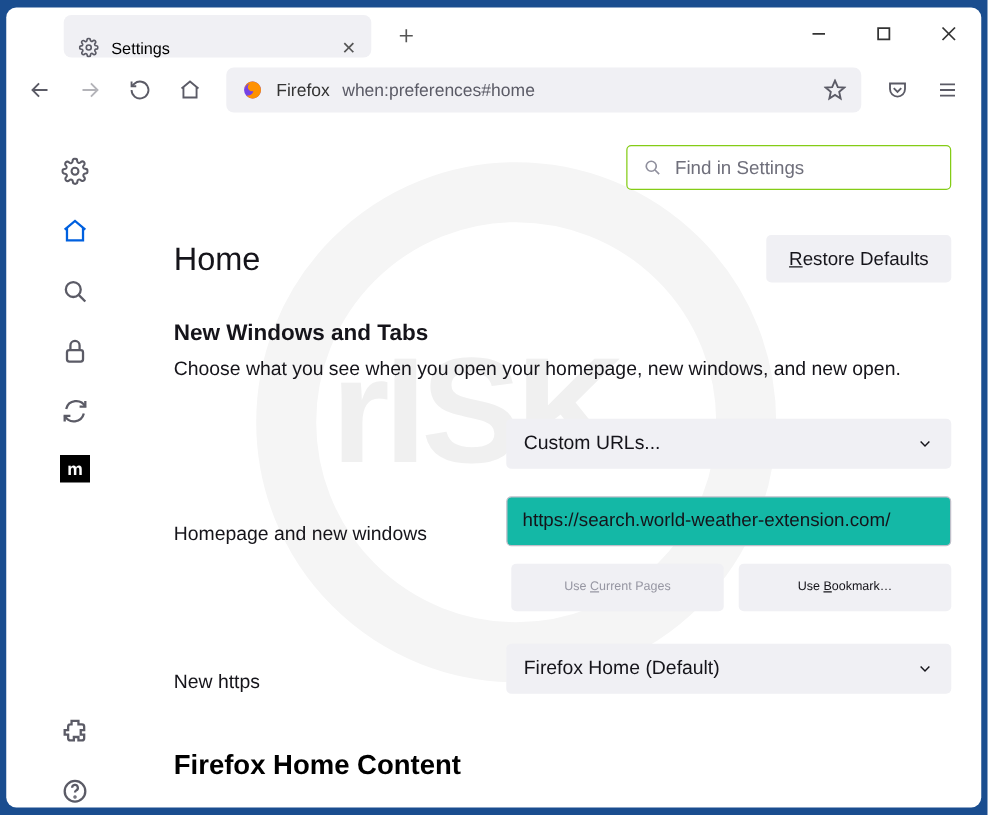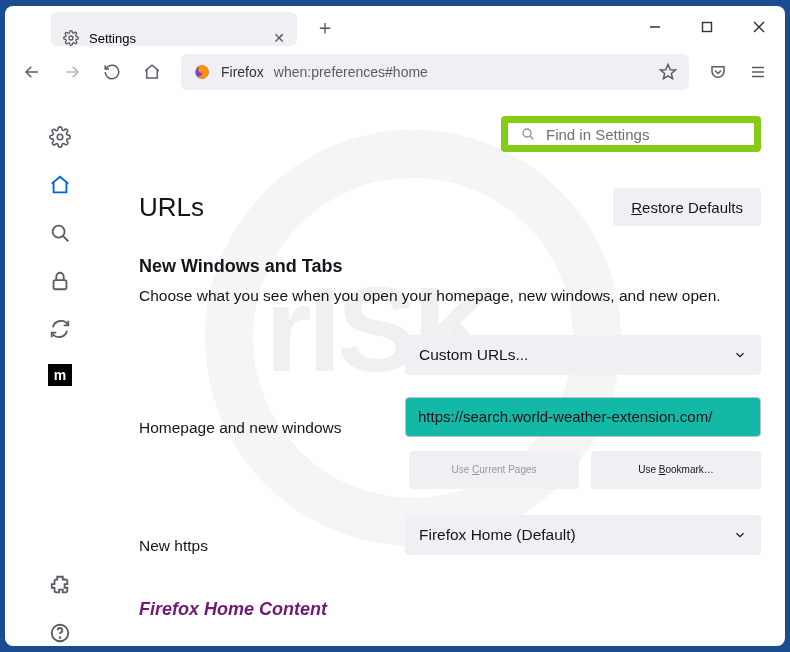--- a/index.html
+++ b/index.html
@@ -26,36 +26,36 @@
 
   .content { flex: 1; display: flex; z-index: 1; position: relative; }
   .sidebar { width: 110px; display: flex; flex-direction: column; align-items: center; padding-top: 28px; gap: 22px; }
   .side-ic { width: 26px; height: 26px; display:flex; align-items:center; justify-content:center; color: #5b5b66; }
   .side-ic.active { color: #0060df; }
   .side-ic.m { background:#000; color:#fff; width:24px; height:22px; font-weight:700; font-size:14px; display:flex; align-items:center; justify-content:center; }
   .side-spacer { flex: 1; }
 
   .main { flex: 1; padding: 20px 24px 0 24px; position: relative; }
   .searchrow { display: flex; justify-content: flex-end; }
-  .settingsearch { display: flex; align-items: center; gap: 10px; width: 260px; height: 36px; border: 7px solid #84cc16; border-radius: 4px; padding: 0 12px; color: #6f6f7b; font-size: 15px; background:#fff; }
+  .settingsearch { display: flex; align-items: center; gap: 10px; width: 260px; height: 36px; border: 1px solid #84cc16; border-radius: 4px; padding: 0 12px; color: #6f6f7b; font-size: 15px; background:#fff; }
   .headrow { display: flex; align-items: center; margin-top: 36px; }
   .h1 { font-size: 26px; font-weight: 500; color: #15141a; }
   .restore { margin-left: auto; background: #f0f0f4; border: none; border-radius: 4px; height: 38px; padding: 0 18px; font-size: 15px; color: #15141a; }
   .restore u, .btn u { text-decoration: underline; }
   .h2 { font-size: 18px; font-weight: 600; margin-top: 30px; color: #15141a; }
   .desc { font-size: 15.5px; color: #15141a; margin-top: 8px; line-height: 1.4; }
 
   .formrow { display: flex; align-items: flex-end; margin-top: 22px; gap: 18px; }
   .lbl { width: 248px; font-size: 15.5px; color: #15141a; }
   .select { flex: 1; background: #f0f0f4; border-radius: 4px; height: 40px; padding: 0 14px; display: flex; align-items: center; justify-content: space-between; font-size: 15.5px; color: #15141a; }
   .txtinput { flex: 1; border: 1px solid #bfbfc9; border-radius: 4px; height: 40px; padding: 0 12px; font-size: 15px; color: #15141a; background:#14b8a6; }
   .btnrow { display: flex; justify-content: flex-end; gap: 12px; margin-top: 14px; }
   .btn { background: #f0f0f4; border: none; border-radius: 4px; height: 38px; padding: 0 18px; font-size: 10px; color: #15141a; min-width: 170px; text-align:center; }
   .btn.disabled { color: #9696a2; }
-  .h3 { font-size: 18px; font-weight: 600; margin-top: 44px; color: #701a75; font-style: italic; }
+  .h3 { font-size: 22px; font-weight: 600; margin-top: 44px; color: #000000; }
 
   svg { display: block; }
 </style>
 </head>
 <body>
 
 <div class="window">
   <div class="watermark">rISK.</div>
 
   <div class="titlebar">
@@ -200,21 +200,21 @@
         <div class="settingsearch">
           <svg width="16" height="16" viewBox="0 0 24 24" fill="none" stroke="#8f8f9d" stroke-width="2">
               <circle cx="10.5" cy="10.5" r="6"></circle>
               <line x1="20" y1="20" x2="15" y2="15"></line>
             </svg>
           <span>Find in Settings</span>
         </div>
       </div>
 
       <div class="headrow">
-        <div class="h1">URLs</div>
+        <div class="h1">Home</div>
         <button class="restore"><u>R</u>estore Defaults</button>
       </div>
 
       <div class="h2">New Windows and Tabs</div>
       <div class="desc">Choose what you see when you open your homepage, new windows, and new open.</div>
 
       <div class="formrow" style="margin-top:28px">
         <div class="lbl"></div>
         <div class="select">
           <span>Custom URLs...</span>

